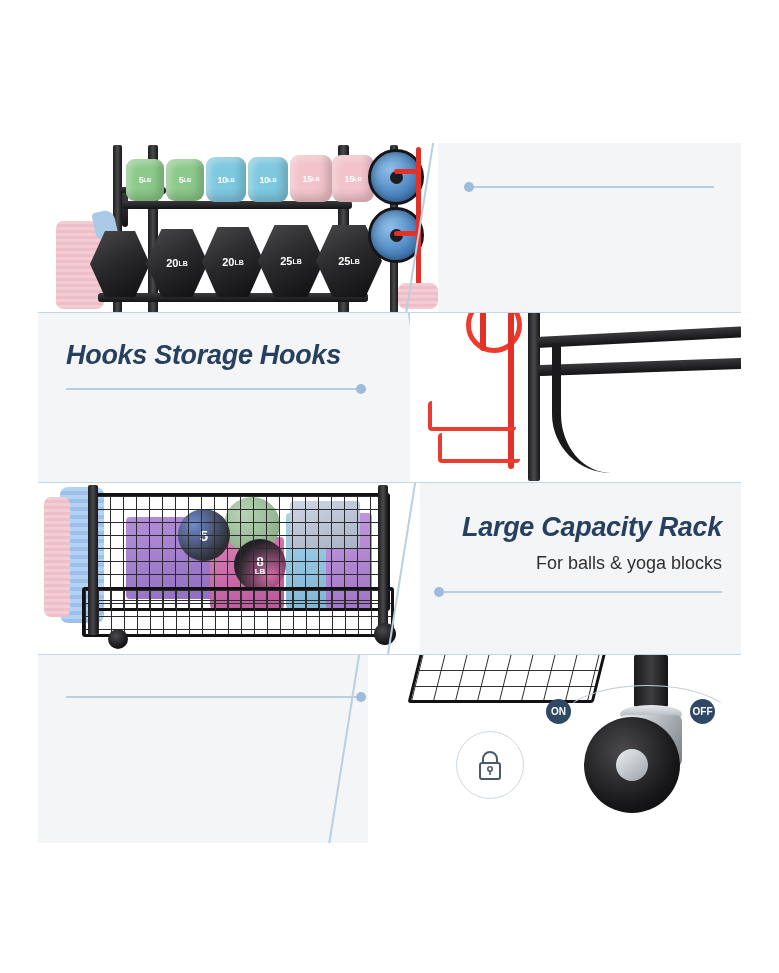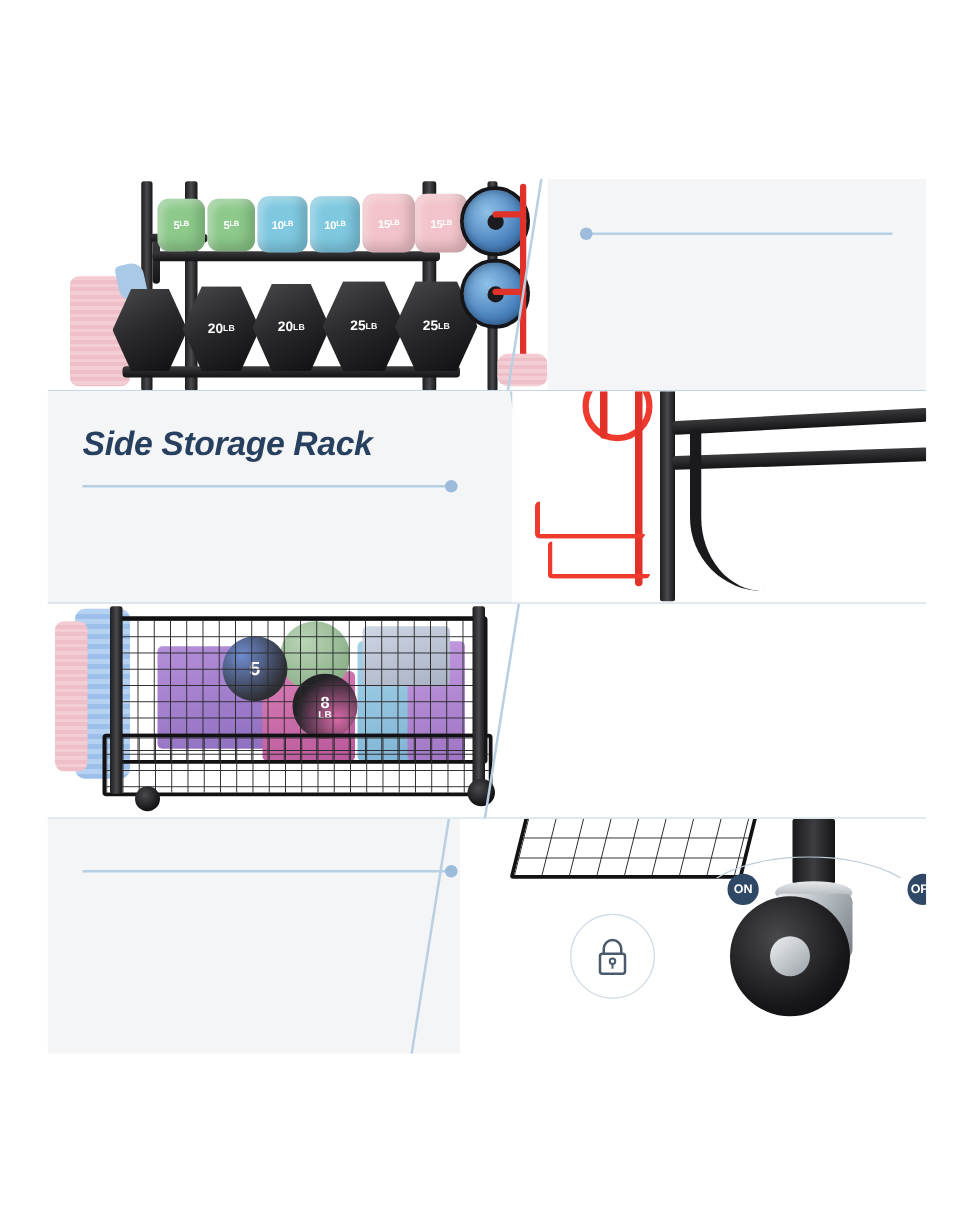--- a/index.html
+++ b/index.html
@@ -69,21 +69,21 @@
   .hook{position:absolute;border:4px solid #ef3a2e;border-radius:4px;}
   .ring{position:absolute;border:5px solid #ef3a2e;border-radius:50%;}
 
   .caster-stem{position:absolute;background:linear-gradient(90deg,#1a1a1c,#3e3e42,#141416);border-radius:2px;}
   .caster-plate{position:absolute;border-radius:50%;background:linear-gradient(180deg,#e8eaec,#9aa0a6);}
   .caster-body{position:absolute;background:linear-gradient(120deg,#f0f2f4,#a9b0b6 55%,#767c82);border-radius:6px 6px 10px 10px;}
   .caster-wheel{position:absolute;border-radius:50%;background:radial-gradient(circle at 40% 35%,#4a4a4e,#161618 65%,#0a0a0c);}
   .caster-hub{position:absolute;border-radius:50%;background:linear-gradient(140deg,#eef0f2,#9aa1a7);}
 
   .badge{position:absolute;width:25px;height:25px;border-radius:50%;background:#2f4866;color:#fff;
-      display:flex;align-items:center;justify-content:center;font-size:10px;font-weight:bold;margin-left:36px;}
+      display:flex;align-items:center;justify-content:center;font-size:10px;font-weight:bold;}
   .arc{position:absolute;border:1px solid #c2ccd6;border-radius:50%;border-bottom-color:transparent;border-left-color:transparent;border-right-color:transparent;}
 
   .lockwrap{position:absolute;width:66px;height:66px;border-radius:50%;border:1px solid #cdd9e4;
       display:flex;align-items:center;justify-content:center;}
 </style>
 </head>
 <body>
 
 <div class="sheet">
   <div class="board">
@@ -138,21 +138,21 @@
           </div>
         </div>
       </div>
       <div class="hline" style="top:169px;"></div>
     </div>
 
     <div class="row r2">
 
       <div class="half panel" style="left:0;width:372px;">
         <div class="txt" style="left:28px;top:28px;width:300px;">
-          <div class="title">Side Storage Rack</div>
+          <div class="title">Hooks Storage Hooks</div>
           <div class="rule">
             <i></i>
               <span class="dot right"></span>
           </div>
         </div>
         <div class="diag-l" style="left:368px;"></div>
       </div>
 
       <div class="half photo" style="left:372px;width:331px;">
         <div class="art">
@@ -191,20 +191,30 @@
           <div class="mesh" style="left:56px;top:10px;width:290px;height:112px;"></div>
           <div class="mesh" style="left:44px;top:104px;width:306px;height:44px;"></div>
           <div class="post" style="left:50px;top:2px;width:10px;height:150px;"></div>
           <div class="post" style="left:340px;top:2px;width:10px;height:150px;"></div>
           <div class="caster-wheel" style="left:336px;top:140px;width:22px;height:22px;"></div>
           <div class="caster-wheel" style="left:70px;top:146px;width:20px;height:20px;"></div>
         </div>
         <div class="diag-r" style="left:378px;"></div>
       </div>
 
+      <div class="half panel" style="left:382px;width:321px;">
+        <div class="txt ta-right" style="left:14px;top:30px;width:288px;">
+          <div class="title">Large Capacity Rack</div>
+          <div class="sub">For balls &amp; yoga blocks</div>
+          <div class="rule">
+            <i></i>
+              <span class="dot left"></span>
+          </div>
+        </div>
+      </div>
       <div class="hline" style="top:171px;"></div>
     </div>
 
     <div class="row r4">
 
       <div class="half panel" style="left:0;width:330px;">
         <div class="txt" style="left:28px;top:24px;width:300px;">
           <div class="rule">
             <i></i>
               <span class="dot right"></span>

